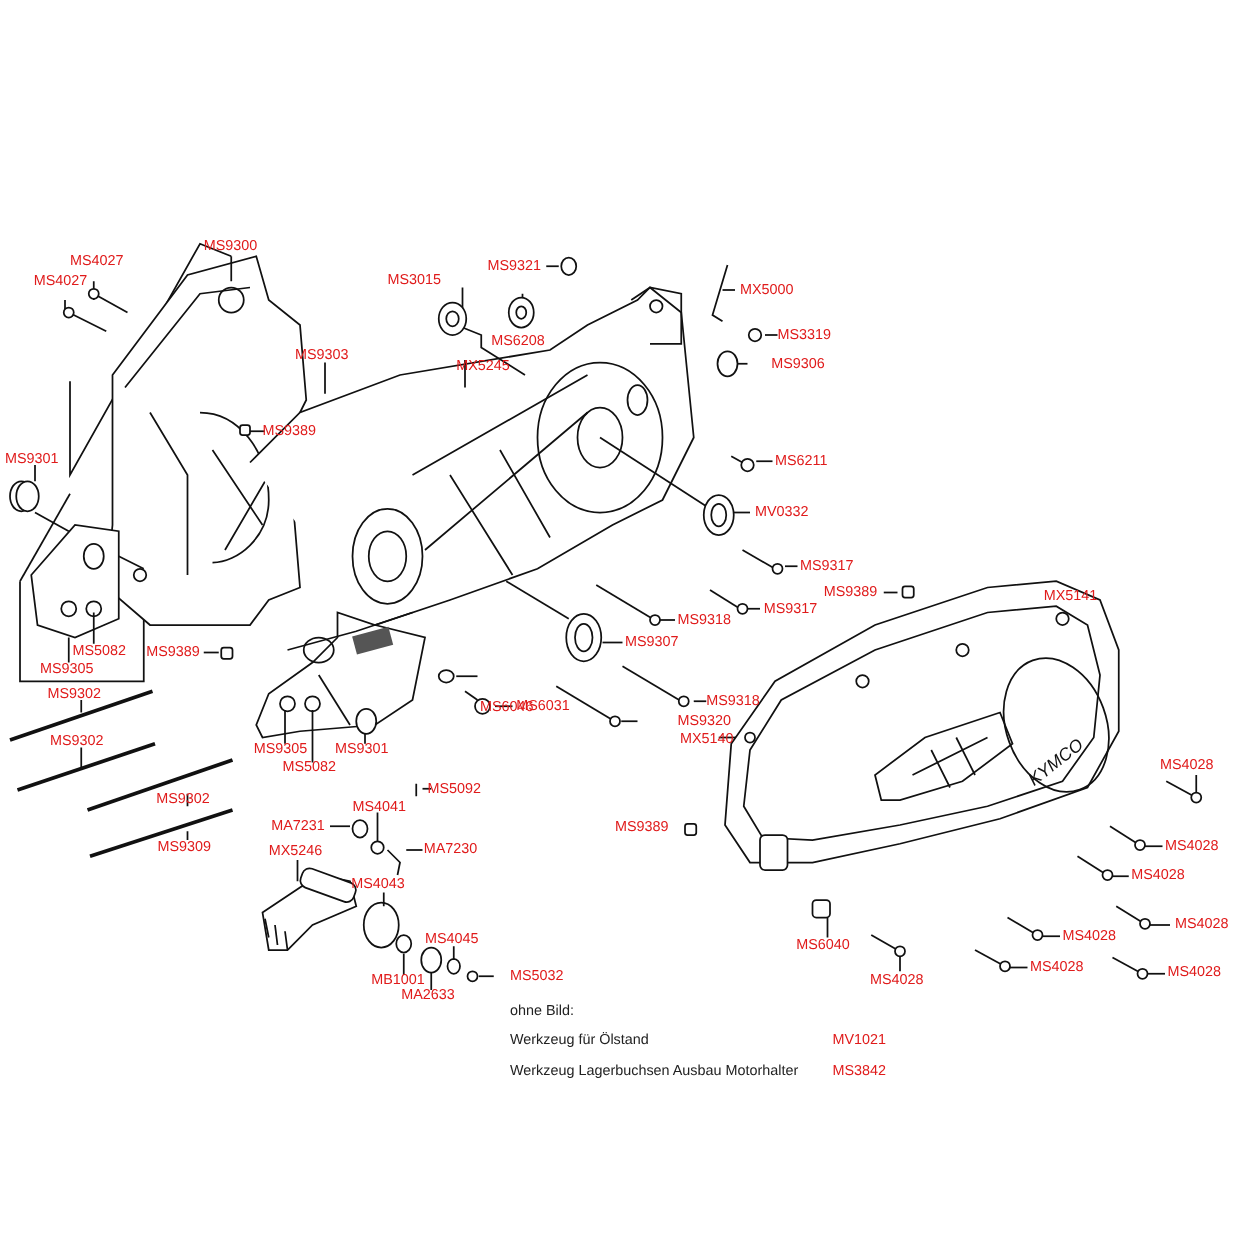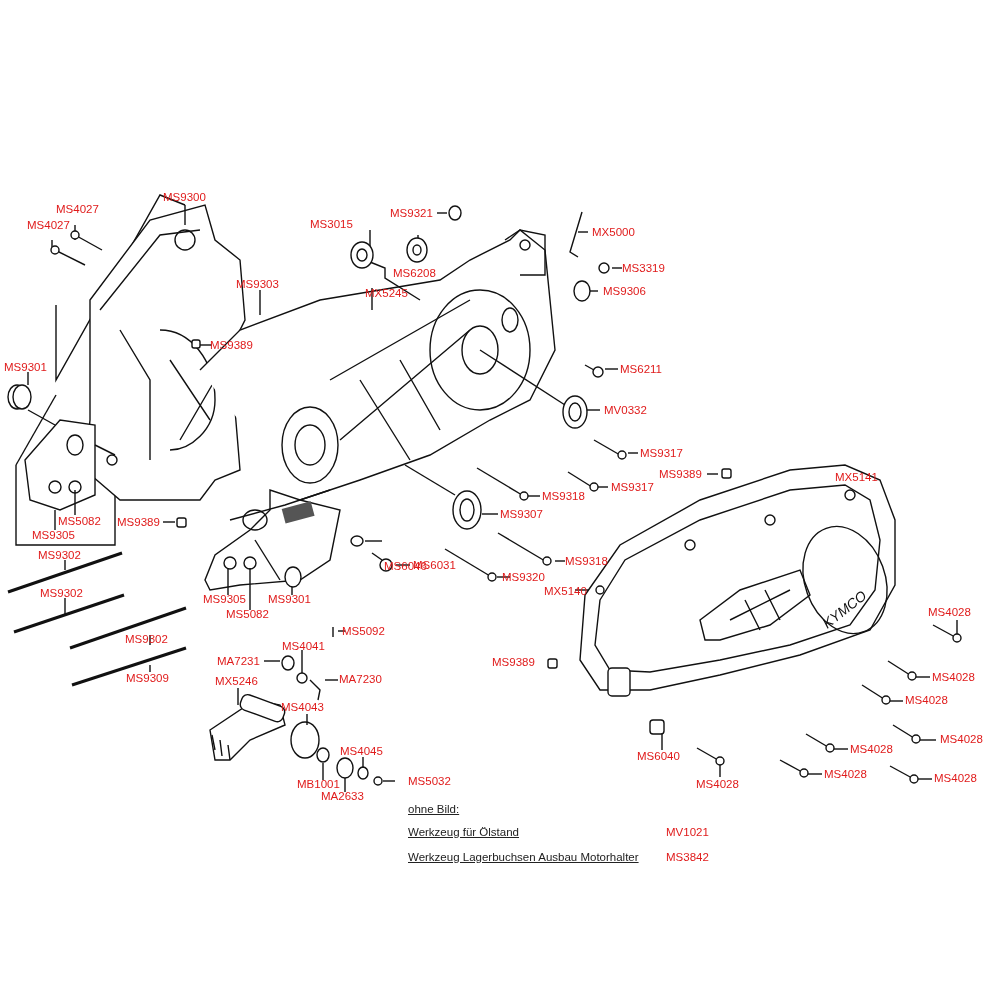--- a/index.html
+++ b/index.html
@@ -1,19 +1,19 @@
 <!DOCTYPE html>
 <html><head>
 <meta charset="utf-8">
 <style>
   html,body{margin:0;padding:0;background:#fff;}
   body{width:1000px;height:1000px;position:relative;overflow:hidden;font-family:"Liberation Sans",sans-serif;}
   #diagram{position:absolute;left:0;top:0;width:1000px;height:1000px;}
   .lbl{position:absolute;font-size:11.5px;color:#e01b1b;white-space:nowrap;line-height:13px;cursor:pointer;}
-  .note{position:absolute;font-size:11.5px;color:#222;white-space:nowrap;line-height:13px;text-decoration:underline;}
+  .note{position:absolute;font-size:11.5px;color:#222;white-space:nowrap;line-height:13px;}
   .note-code{position:absolute;font-size:11.5px;color:#e01b1b;white-space:nowrap;line-height:13px;}
   svg .part{fill:none;stroke:#111;stroke-width:1.4;}
   svg .partf{fill:#fff;stroke:#111;stroke-width:1.4;}
   svg .lead{stroke:#111;stroke-width:1.4;fill:none;}
   svg .hatch{fill:#555;}
 </style>
 </head>
 <body>
 
 <svg id="diagram" viewBox="0 0 1000 1000" xmlns="http://www.w3.org/2000/svg">
@@ -254,32 +254,32 @@
 <div class="lbl" style="left:126px;top:672px">MS9309</div>
 <div class="lbl" style="left:203px;top:593px">MS9305</div>
 <div class="lbl" style="left:226px;top:608px">MS5082</div>
 <div class="lbl" style="left:268px;top:593px">MS9301</div>
 <div class="lbl" style="left:310px;top:218px">MS3015</div>
 <div class="lbl" style="left:390px;top:207px">MS9321</div>
 <div class="lbl" style="left:393px;top:267px">MS6208</div>
 <div class="lbl" style="left:365px;top:287px">MX5245</div>
 <div class="lbl" style="left:592px;top:226px">MX5000</div>
 <div class="lbl" style="left:622px;top:262px">MS3319</div>
-<div class="lbl" style="left:603px;top:285px">MS9306</div>
+<div class="lbl" style="left:617px;top:285px">MS9306</div>
 <div class="lbl" style="left:620px;top:363px">MS6211</div>
 <div class="lbl" style="left:604px;top:404px">MV0332</div>
 <div class="lbl" style="left:640px;top:447px">MS9317</div>
 <div class="lbl" style="left:611px;top:481px">MS9317</div>
 <div class="lbl" style="left:659px;top:468px">MS9389</div>
 <div class="lbl" style="left:542px;top:490px">MS9318</div>
 <div class="lbl" style="left:500px;top:508px">MS9307</div>
 <div class="lbl" style="left:384px;top:560px">MS6046</div>
 <div class="lbl" style="left:413px;top:559px">MS6031</div>
 <div class="lbl" style="left:565px;top:555px">MS9318</div>
-<div class="lbl" style="left:502px;top:571px">MS9320</div>
+<div class="lbl" style="left:542px;top:571px">MS9320</div>
 <div class="lbl" style="left:544px;top:585px">MX5140</div>
 <div class="lbl" style="left:835px;top:471px">MX5141</div>
 <div class="lbl" style="left:342px;top:625px">MS5092</div>
 <div class="lbl" style="left:282px;top:640px">MS4041</div>
 <div class="lbl" style="left:217px;top:655px">MA7231</div>
 <div class="lbl" style="left:339px;top:673px">MA7230</div>
 <div class="lbl" style="left:215px;top:675px">MX5246</div>
 <div class="lbl" style="left:281px;top:701px">MS4043</div>
 <div class="lbl" style="left:340px;top:745px">MS4045</div>
 <div class="lbl" style="left:297px;top:778px">MB1001</div>

